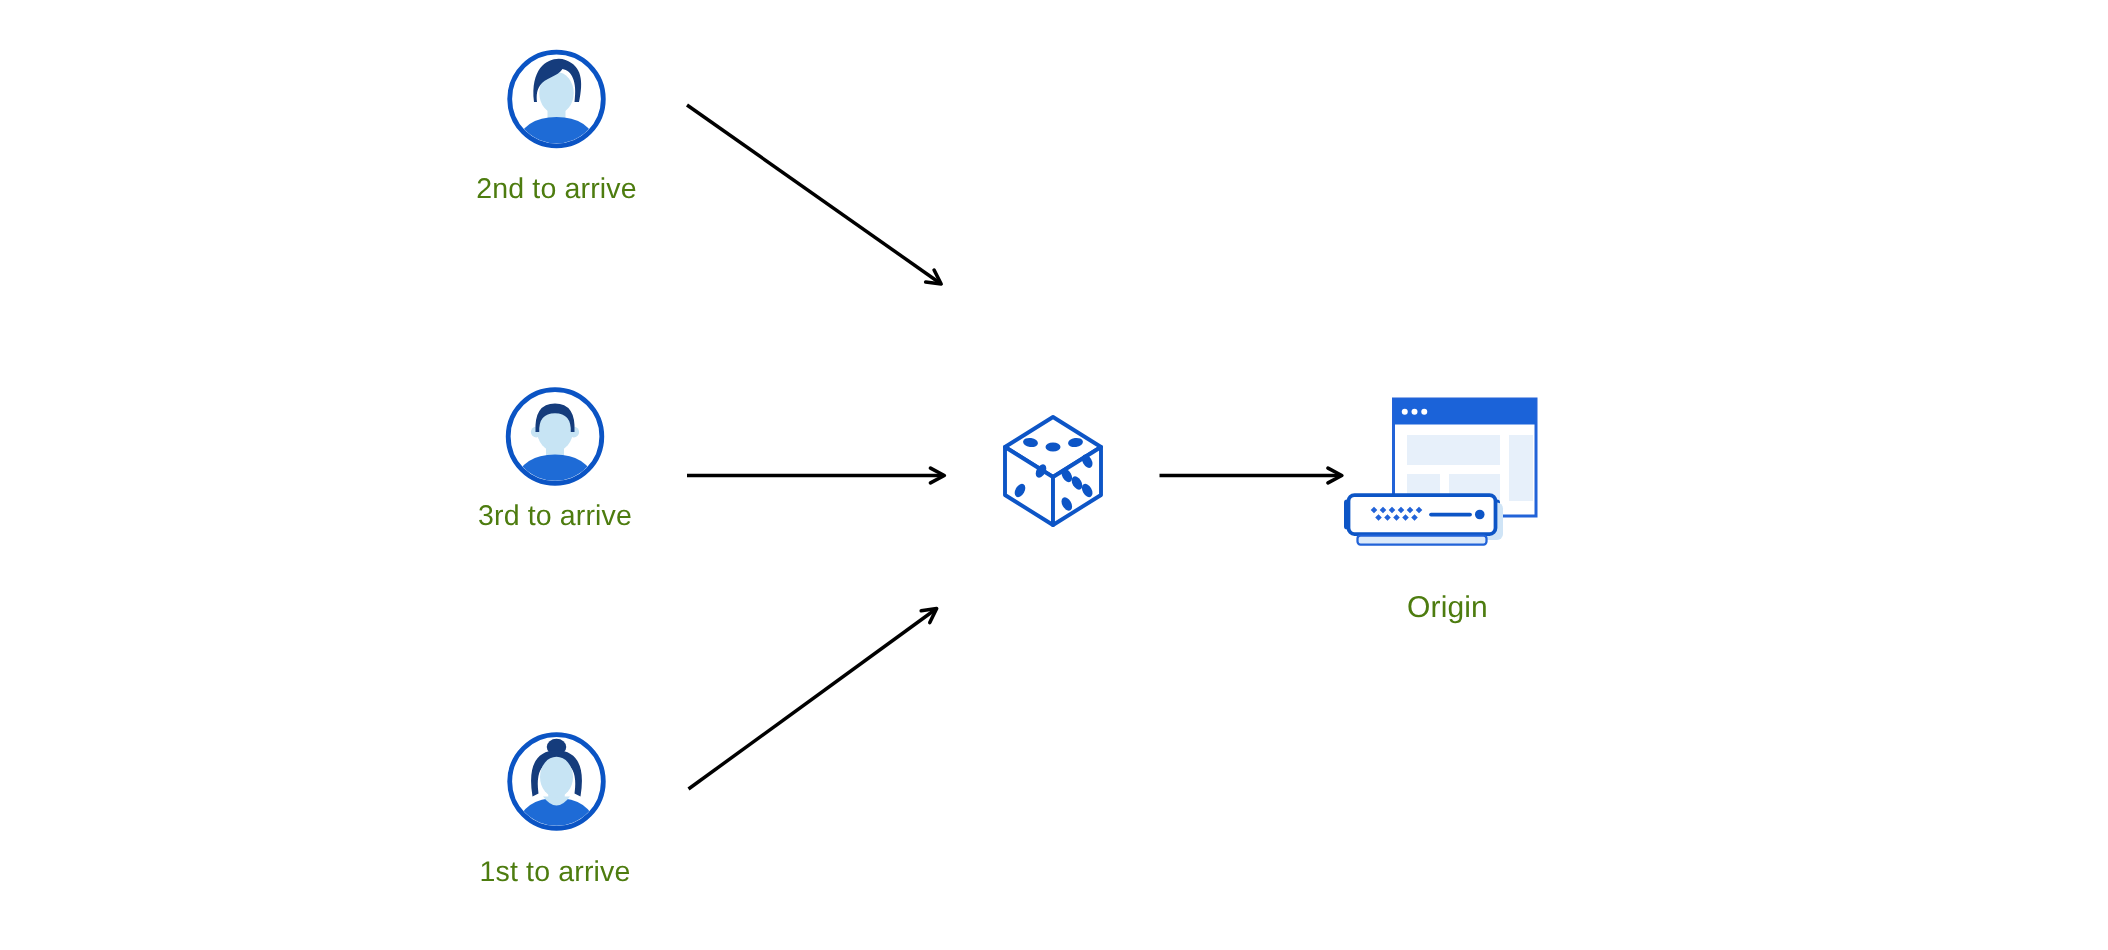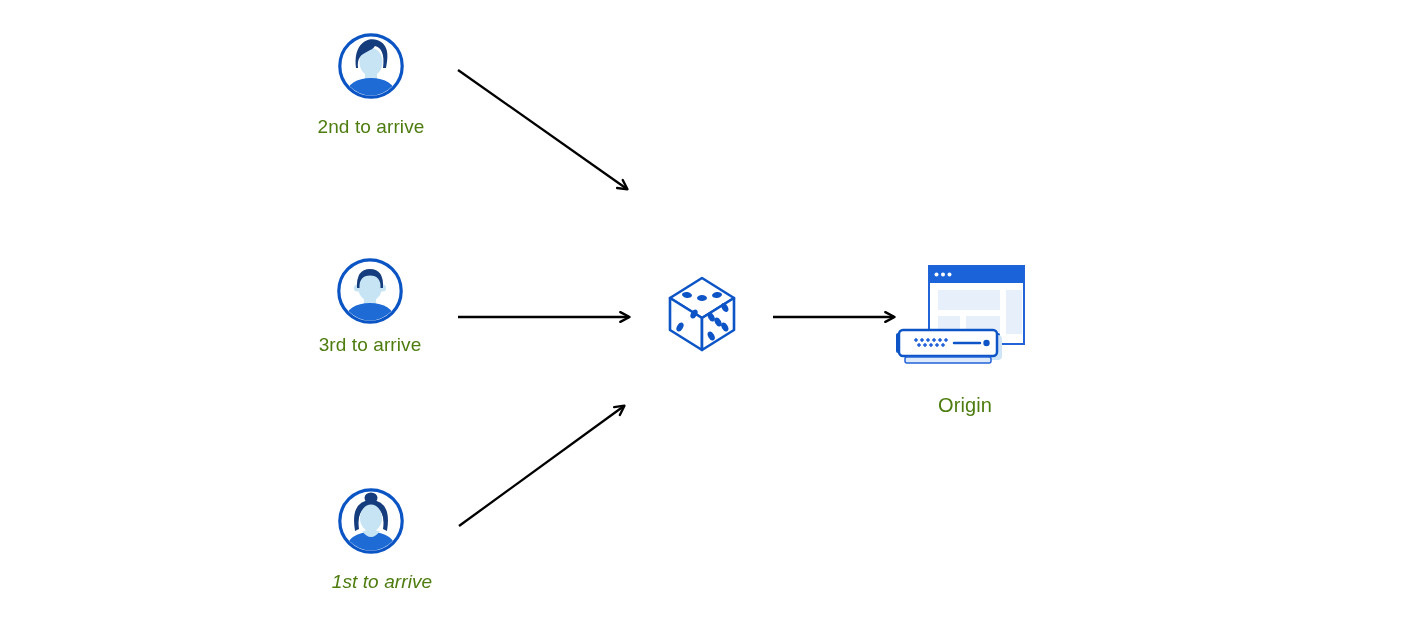--- a/index.html
+++ b/index.html
@@ -84,21 +84,21 @@
       <g clip-path="url(#clipC)">
         <ellipse cx="34" cy="11" rx="6.5" ry="5.5" fill="#153c7c"></ellipse>
         <path d="M18,44 Q13,14 34,13 Q55,14 50,44 L46,42 Q49,21 34,20 Q19,21 22,42 Z" fill="#153c7c"></path>
         <rect x="28.5" y="33" width="11" height="13" fill="#c7e4f4"></rect>
         <path d="M6,68 Q10,45 34,45 Q58,45 62,68 Z" fill="#1e6bd6"></path>
         <path d="M25,44 Q34,56 43,44 Z" fill="#c7e4f4"></path>
         <ellipse cx="34" cy="31" rx="11" ry="13.5" fill="#c7e4f4"></ellipse>
       </g>
     </svg>
   </div>
-  <div class="node-label" style="left:292px;top:571px;font-style:italic;">1st to arrive</div>
+  <div class="node-label" style="left:280px;top:571px;">1st to arrive</div>
 
   <div class="node" style="left:666px;top:274px;">
     <svg width="72" height="80" viewBox="0 0 72 80">
       <g fill="#ffffff" stroke="#0d55c6" stroke-width="2.6" stroke-linejoin="round">
         <path d="M36,4 L68,24 L36,44 L4,24 Z"></path>
         <path d="M4,24 L36,44 L36,76 L4,56 Z"></path>
         <path d="M68,24 L36,44 L36,76 L68,56 Z"></path>
       </g>
       <g fill="#0d55c6">
 

